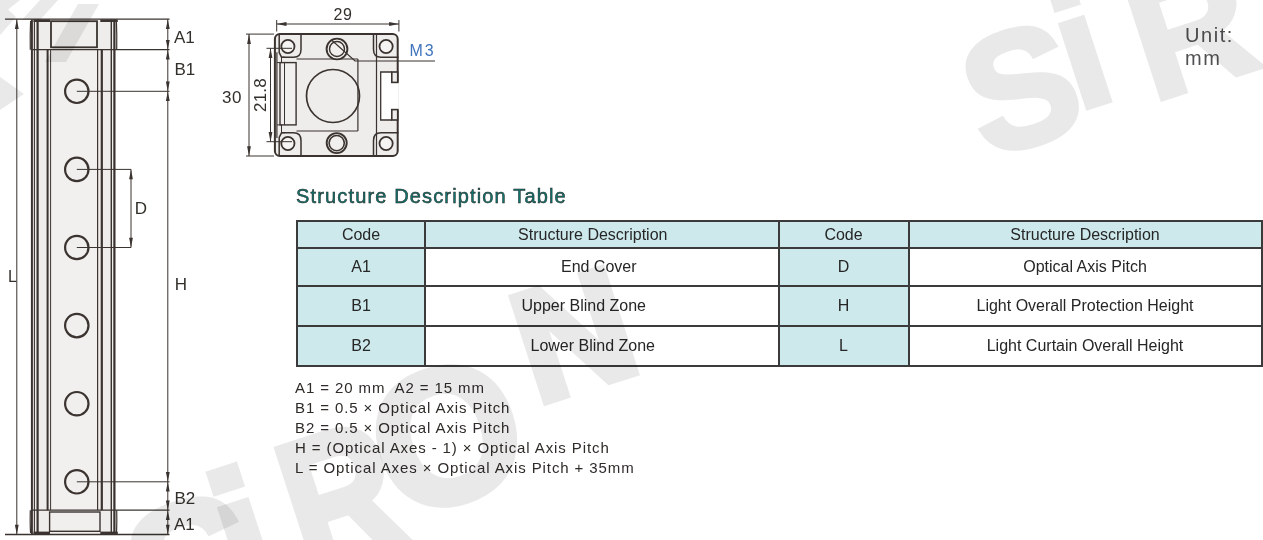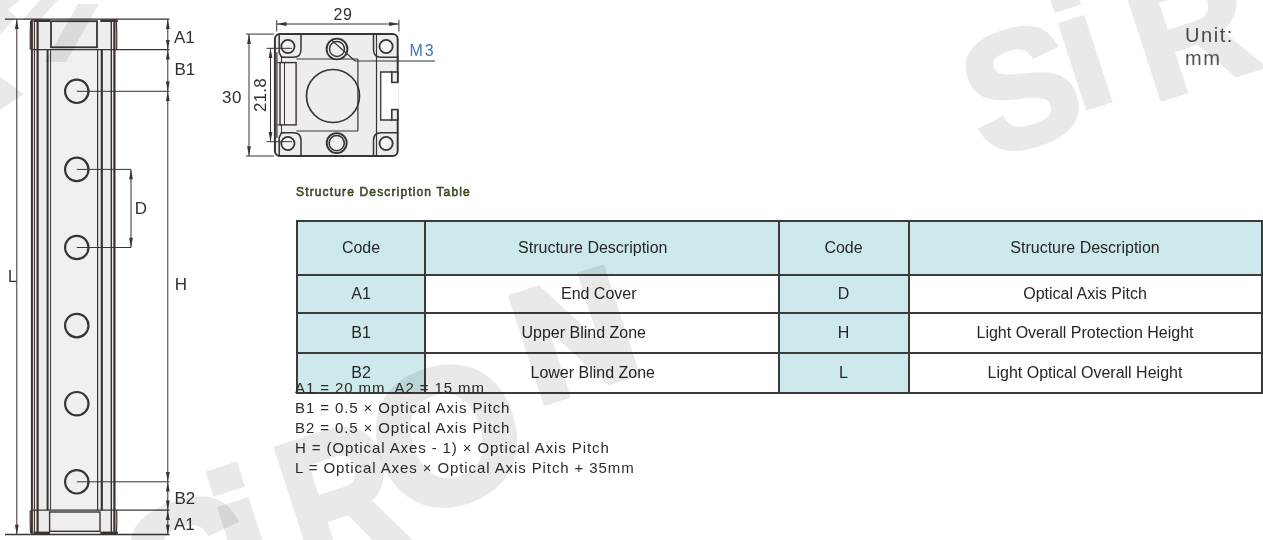--- a/index.html
+++ b/index.html
@@ -172,31 +172,31 @@
   <g fill="#33302c" font-size="16px" font-family="Liberation Sans, sans-serif">
     <text x="333.5" y="20" letter-spacing="0.5">29</text>
     <text x="222" y="103" font-size="17px" letter-spacing="0.5">30</text>
     <text font-size="17px" transform="translate(265.5,95) rotate(-90)" text-anchor="middle" letter-spacing="0.2">21.8</text>
     <text x="409.5" y="55.5" font-size="16px" fill="#3f74bd" letter-spacing="2">M3</text>
   </g>
 </svg>
 
 <div class="abs" style="left:1185px;top:24px;font-size:20px;letter-spacing:1.55px;color:#505052;z-index:2">Unit: mm</div>
 
-<div class="abs" style="left:296px;top:185px;font-size:12px;letter-spacing:1.15px;color:#4d7c0f;z-index:2;-webkit-text-stroke:0.5px #242424">Structure Description Table</div>
+<div class="abs" style="left:296px;top:185px;font-size:20px;letter-spacing:1.15px;color:#0f766e;z-index:2;-webkit-text-stroke:0.5px #242424">Structure Description Table</div>
 
 <table class="t abs" style="left:296px;top:220px;width:965px;z-index:2;background:#fff">
   <colgroup>
     <col style="width:128px">
         <col style="width:353.5px">
         <col style="width:130px">
         <col style="width:353px">
   </colgroup>
   <tbody>
-        <tr style="height:54px">
+        <tr style="height:27px">
     <td class="cy" style="border-width:2px">Code</td>
     <td class="cy" style="border-width:2px;padding-right:18px">Structure Description</td>
     <td class="cy" style="border-width:2px">Code</td>
     <td class="cy" style="border-width:2px">Structure Description</td>
   </tr>
   <tr style="height:37.5px">
     <td class="cy">A1</td>
     <td style="padding-right:6px">End Cover</td>
     <td class="cy">D</td>
     <td>Optical Axis Pitch</td>
@@ -204,21 +204,21 @@
   <tr style="height:40px">
     <td class="cy">B1</td>
     <td style="padding-right:36px">Upper Blind Zone</td>
     <td class="cy">H</td>
     <td>Light Overall Protection Height</td>
   </tr>
   <tr style="height:40px">
     <td class="cy">B2</td>
     <td style="padding-right:18px">Lower Blind Zone</td>
     <td class="cy">L</td>
-    <td>Light Optical Overall Height</td>
+    <td>Light Curtain Overall Height</td>
   </tr>
 </tbody>
     </table>
 
 <div class="abs frm" style="left:295px;top:378px;z-index:2">A1 = 20 mm  A2 = 15 mm
 B1 = 0.5 × Optical Axis Pitch
 B2 = 0.5 × Optical Axis Pitch
 H = (Optical Axes - 1) × Optical Axis Pitch
 L = Optical Axes × Optical Axis Pitch + 35mm</div>
 

